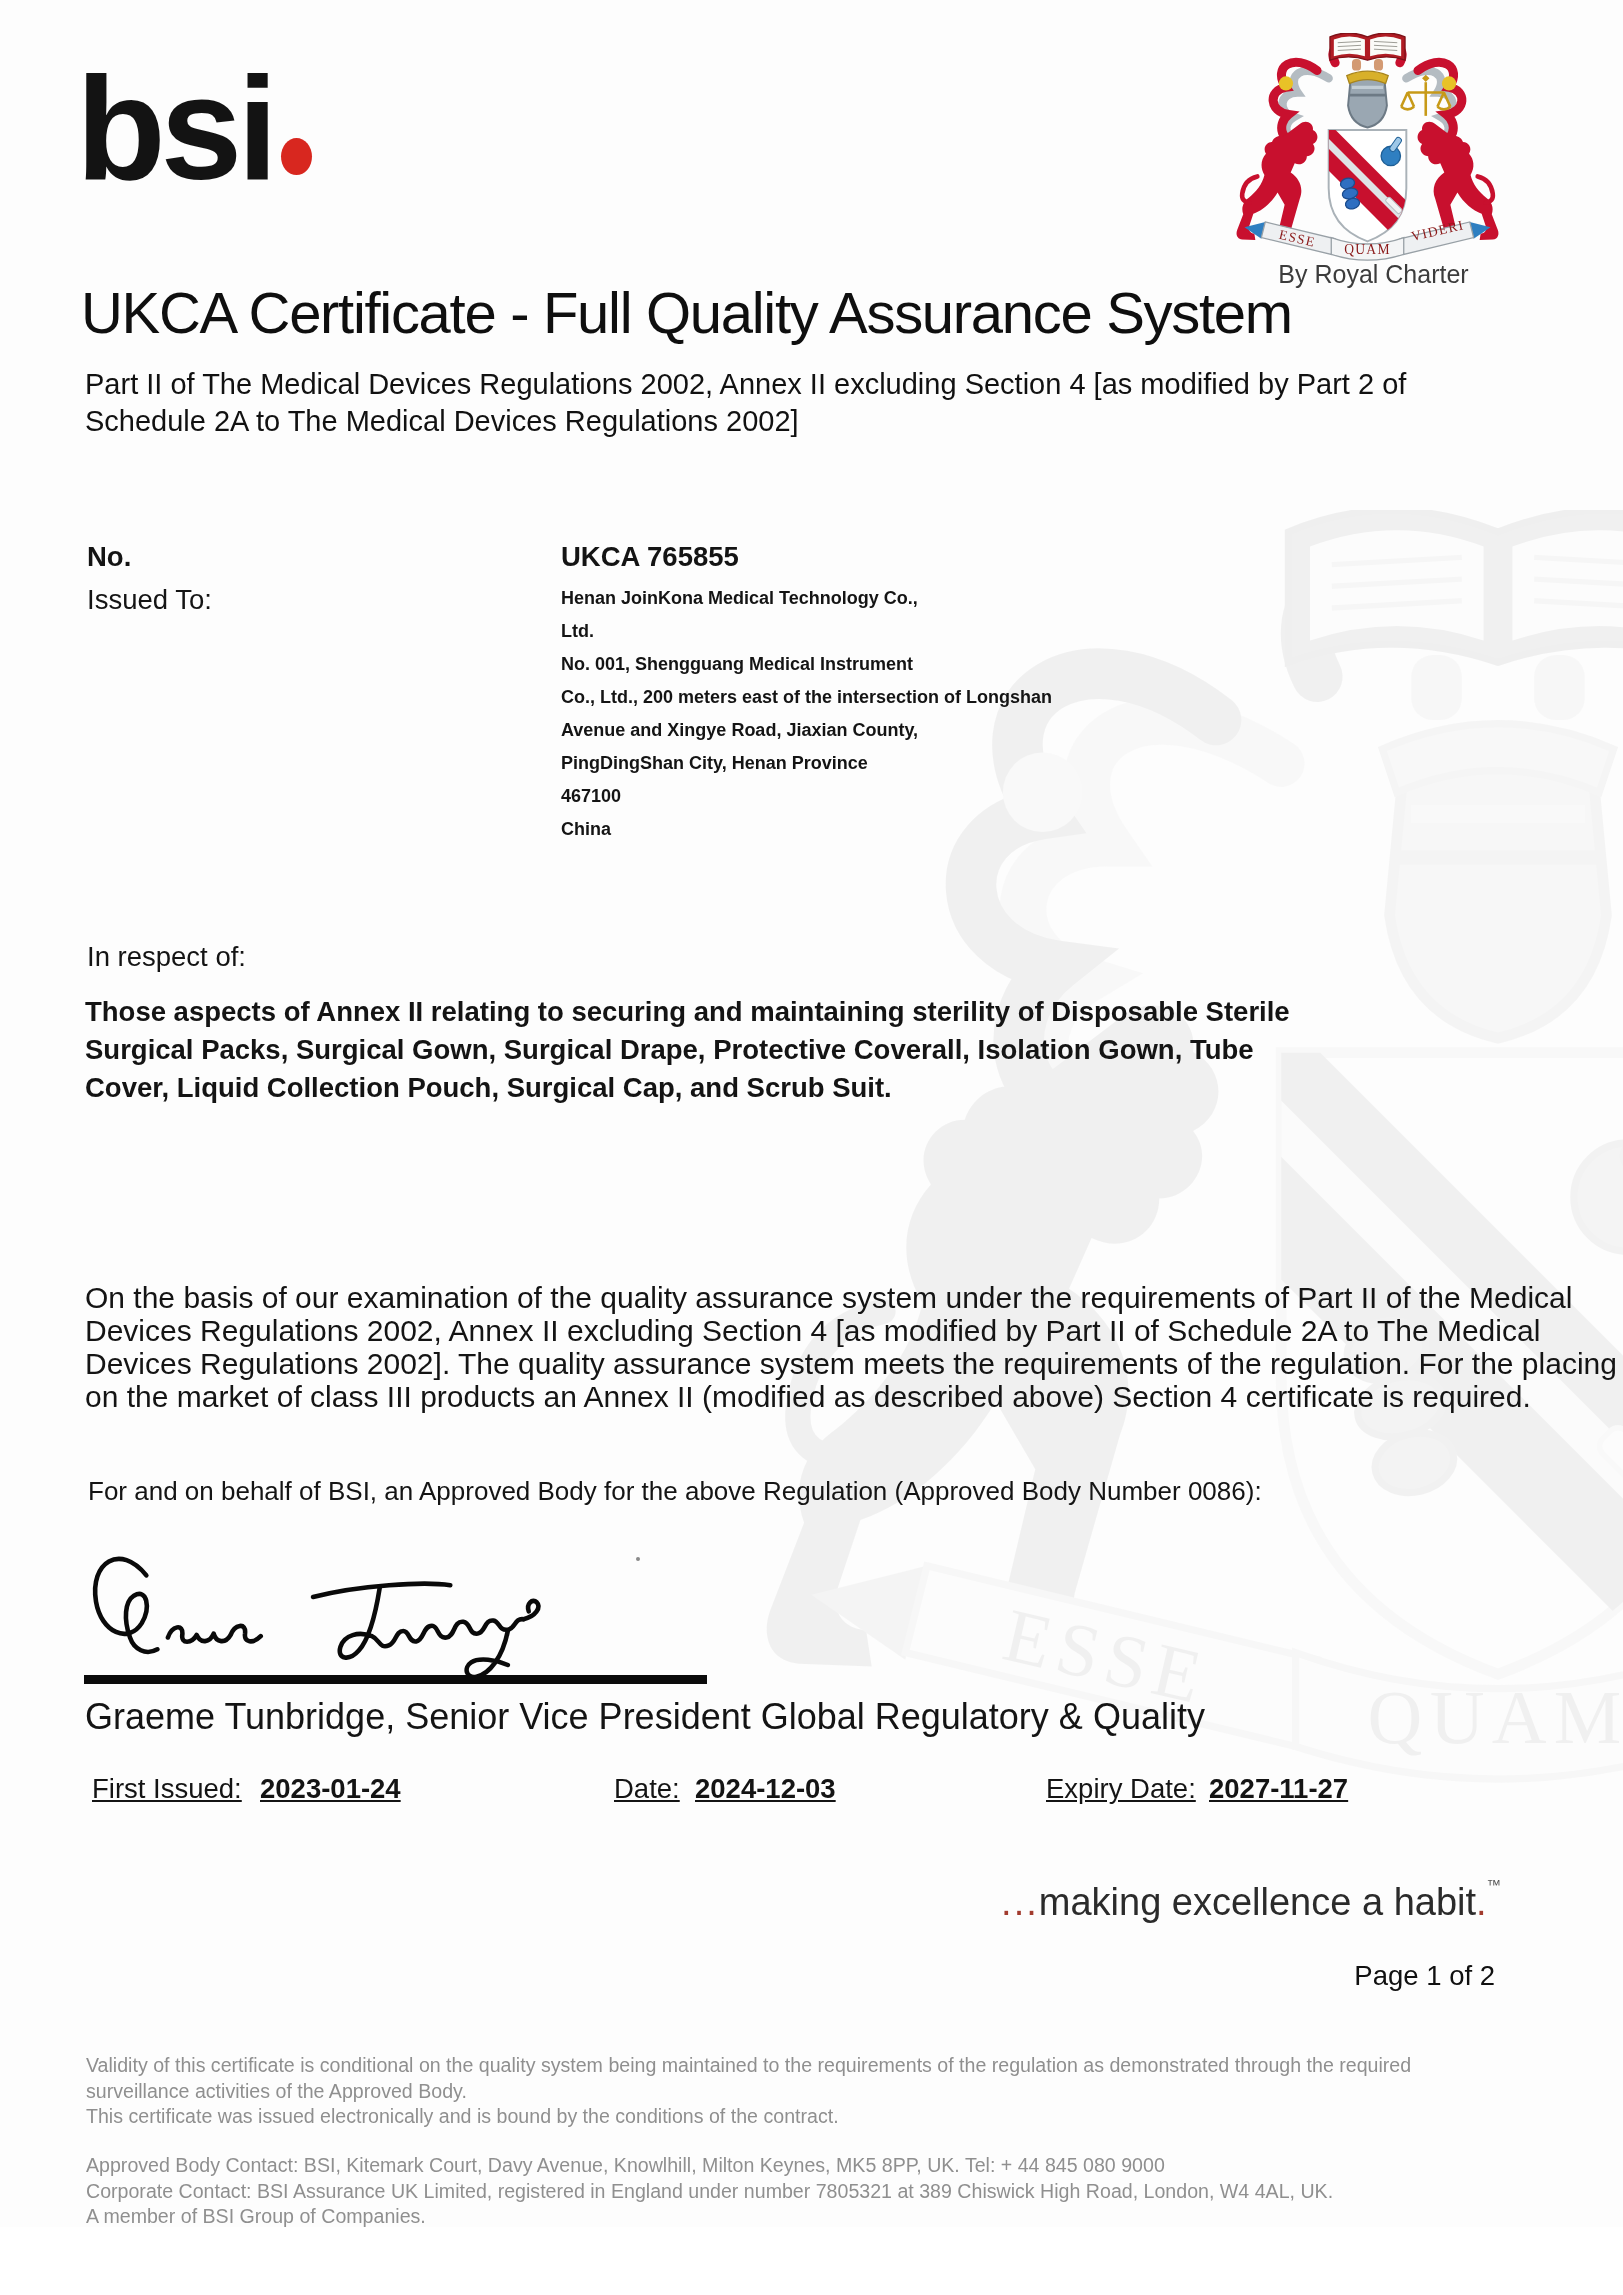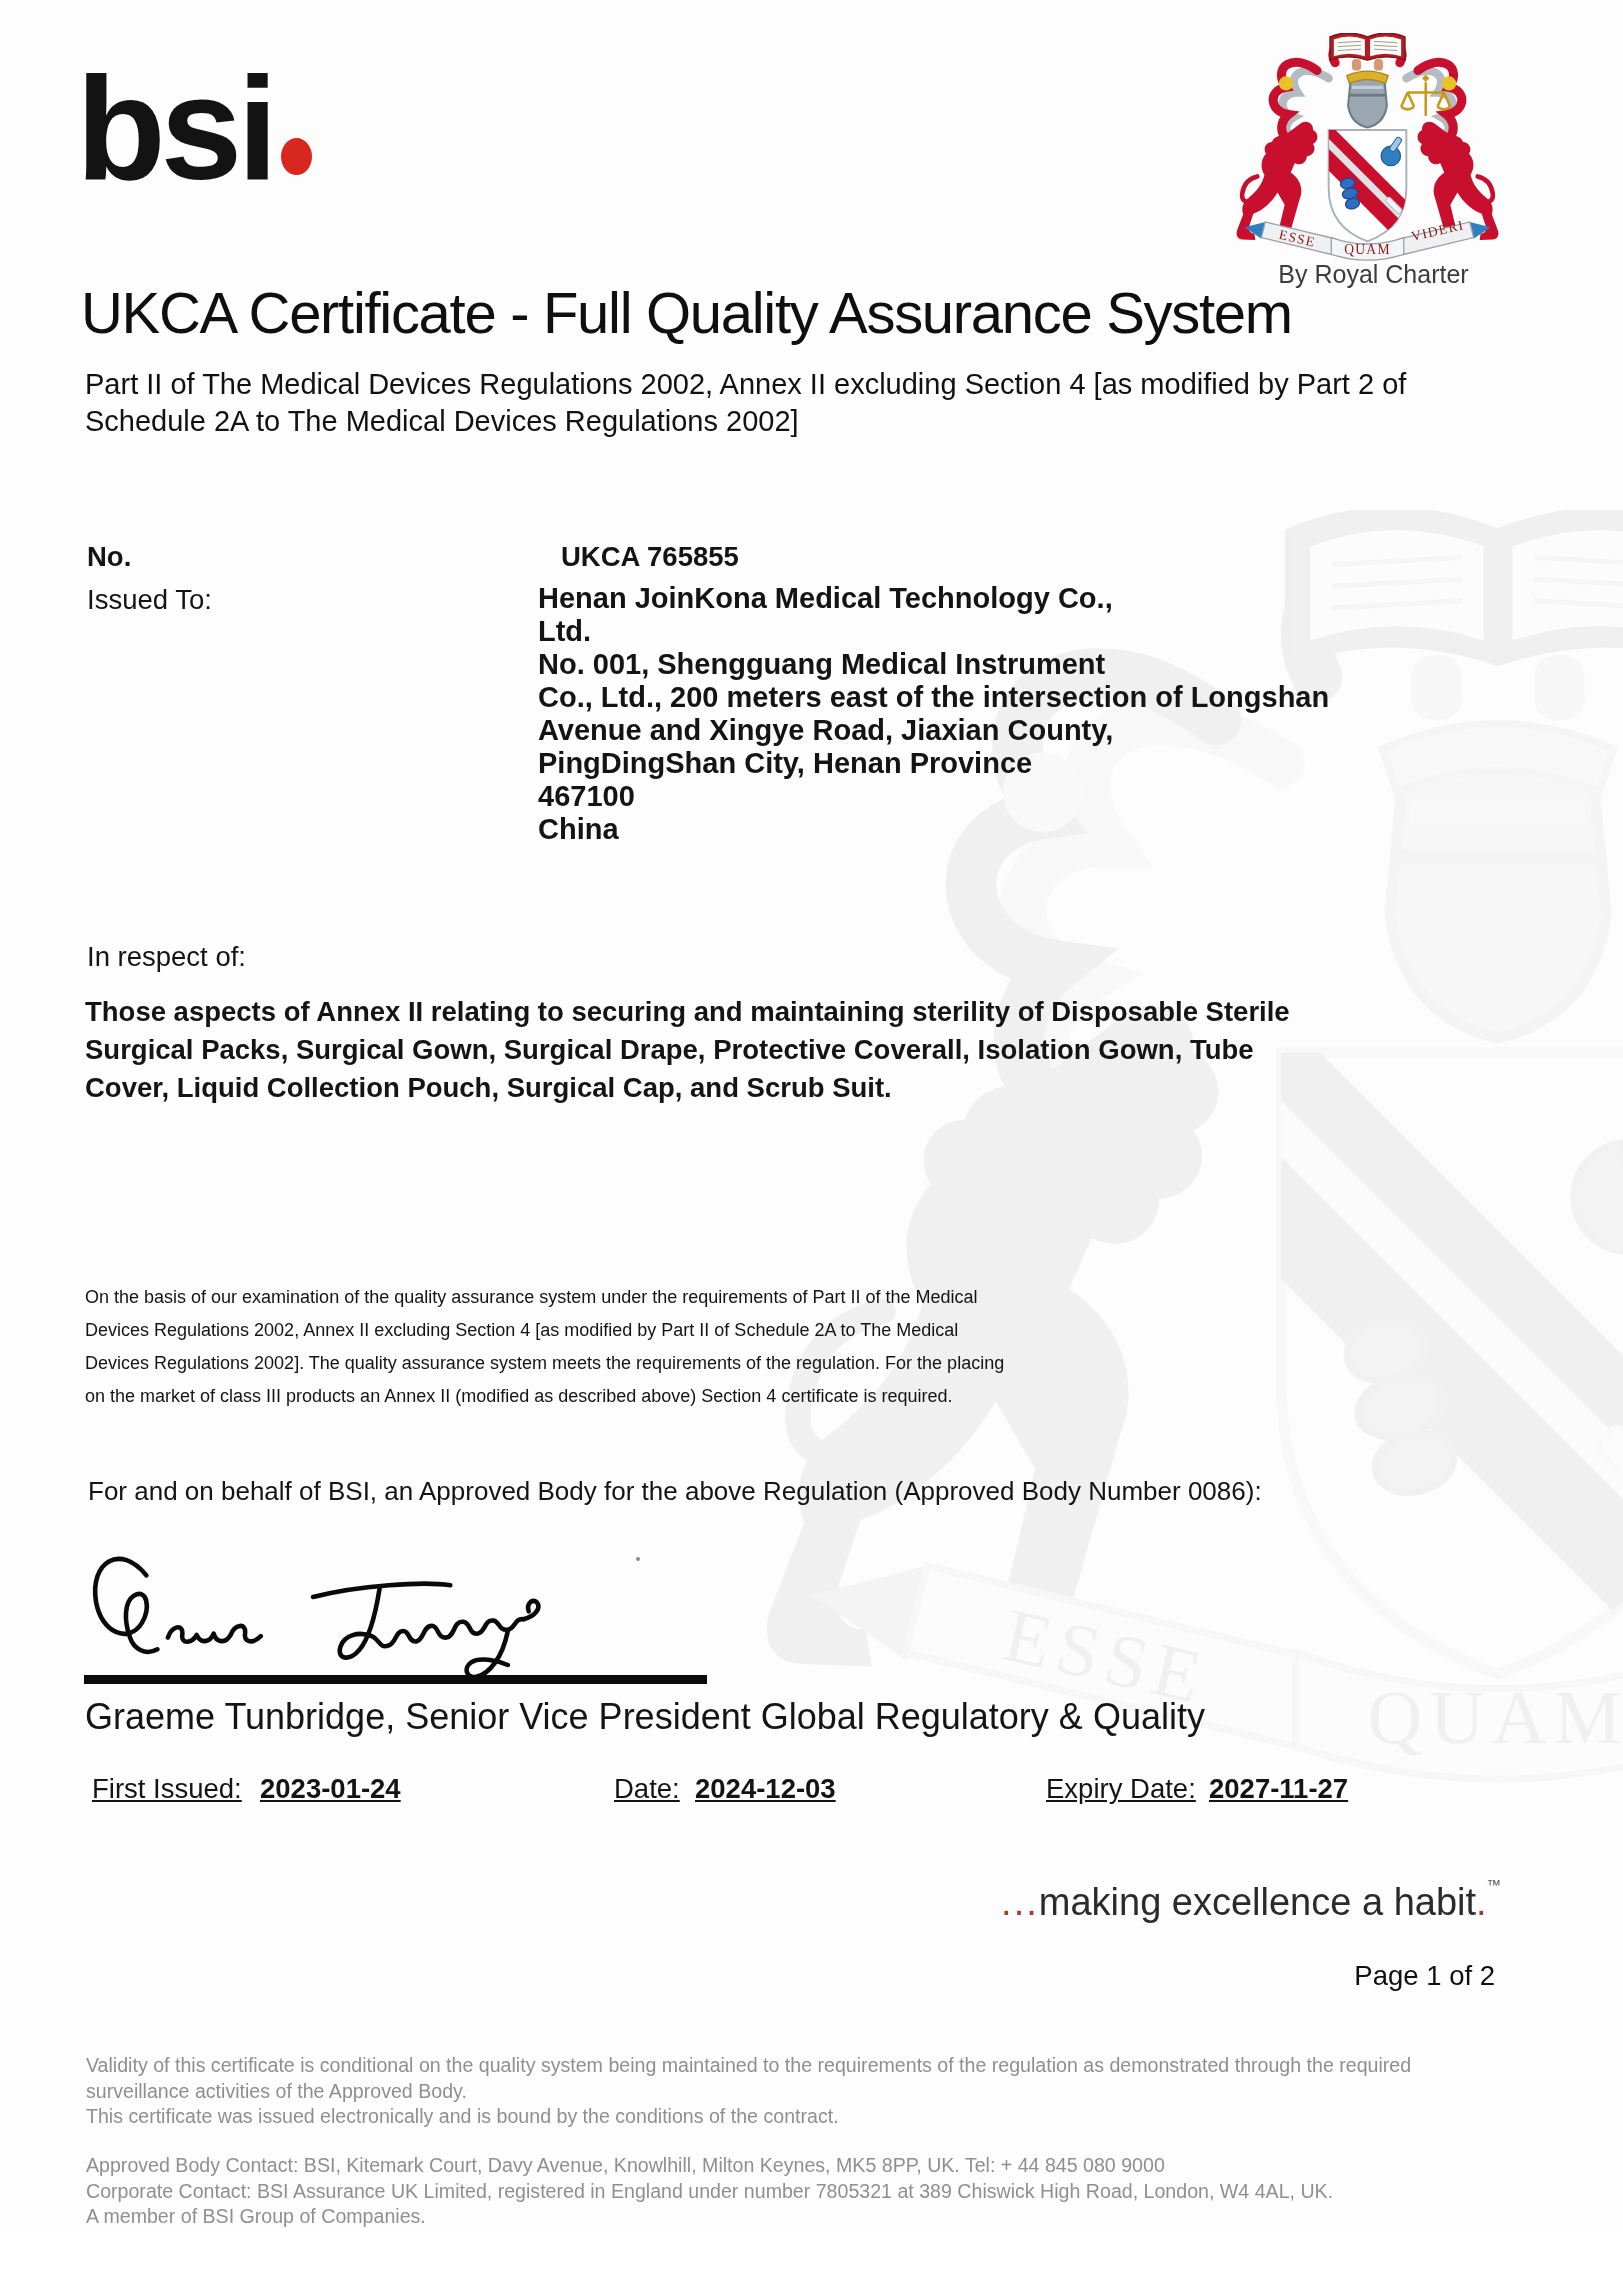--- a/index.html
+++ b/index.html
@@ -18,26 +18,26 @@
         font-size:25px;color:#3c3c3c;text-align:center;white-space:nowrap;}
   .title{position:absolute;left:81px;top:279px;font-size:58px;font-weight:400;
         letter-spacing:-1.3px;white-space:nowrap;color:#0f0f0f;}
   .subtitle{position:absolute;left:85px;top:366px;font-size:29px;line-height:37px;
         white-space:nowrap;color:#111;}
   
   .lbl{position:absolute;left:87px;font-size:27.5px;white-space:nowrap;}
   .no-label{top:541px;font-weight:bold;}
   .no-value{position:absolute;left:561px;top:541px;font-size:27.5px;font-weight:bold;white-space:nowrap;}
   .issued-label{top:584px;}
-  .issued-value{position:absolute;left:538px;top:582px;font-size:29px;font-weight:bold;
+  .issued-value{position:absolute;left:561px;top:582px;font-size:18px;font-weight:bold;
         line-height:33px;white-space:nowrap;}
   .in-respect{top:941px;text-align:center;}
   .scope{position:absolute;left:85px;top:993px;font-size:27.5px;font-weight:bold;
         line-height:38px;white-space:nowrap;}
-  .basis{position:absolute;left:85px;top:1281px;font-size:18px;line-height:33px;white-space:nowrap;}
+  .basis{position:absolute;left:85px;top:1281px;font-size:30px;line-height:33px;white-space:nowrap;}
   .behalf{position:absolute;left:88px;top:1476px;font-size:26px;white-space:nowrap;}
   
   .sig-stray{position:absolute;left:636px;top:1557px;width:3.9px;height:3.9px;border-radius:50%;background:#8a8a8a;}
   .signature{position:absolute;left:84px;top:1546px;width:628px;height:134px;}
   .sig-line{position:absolute;left:84px;top:1675px;width:623px;height:8.5px;background:#0b0b0b;}
   .signatory{position:absolute;left:85px;top:1696px;font-size:36px;white-space:nowrap;}
   
   .dates span{position:absolute;top:1773px;font-size:27.5px;white-space:nowrap;text-decoration:underline;}
   .fi-l{left:92px;}  .fi-v{left:260px;font-weight:bold;}
   .dt-l{left:614px;}  .dt-v{left:695px;font-weight:bold;}

